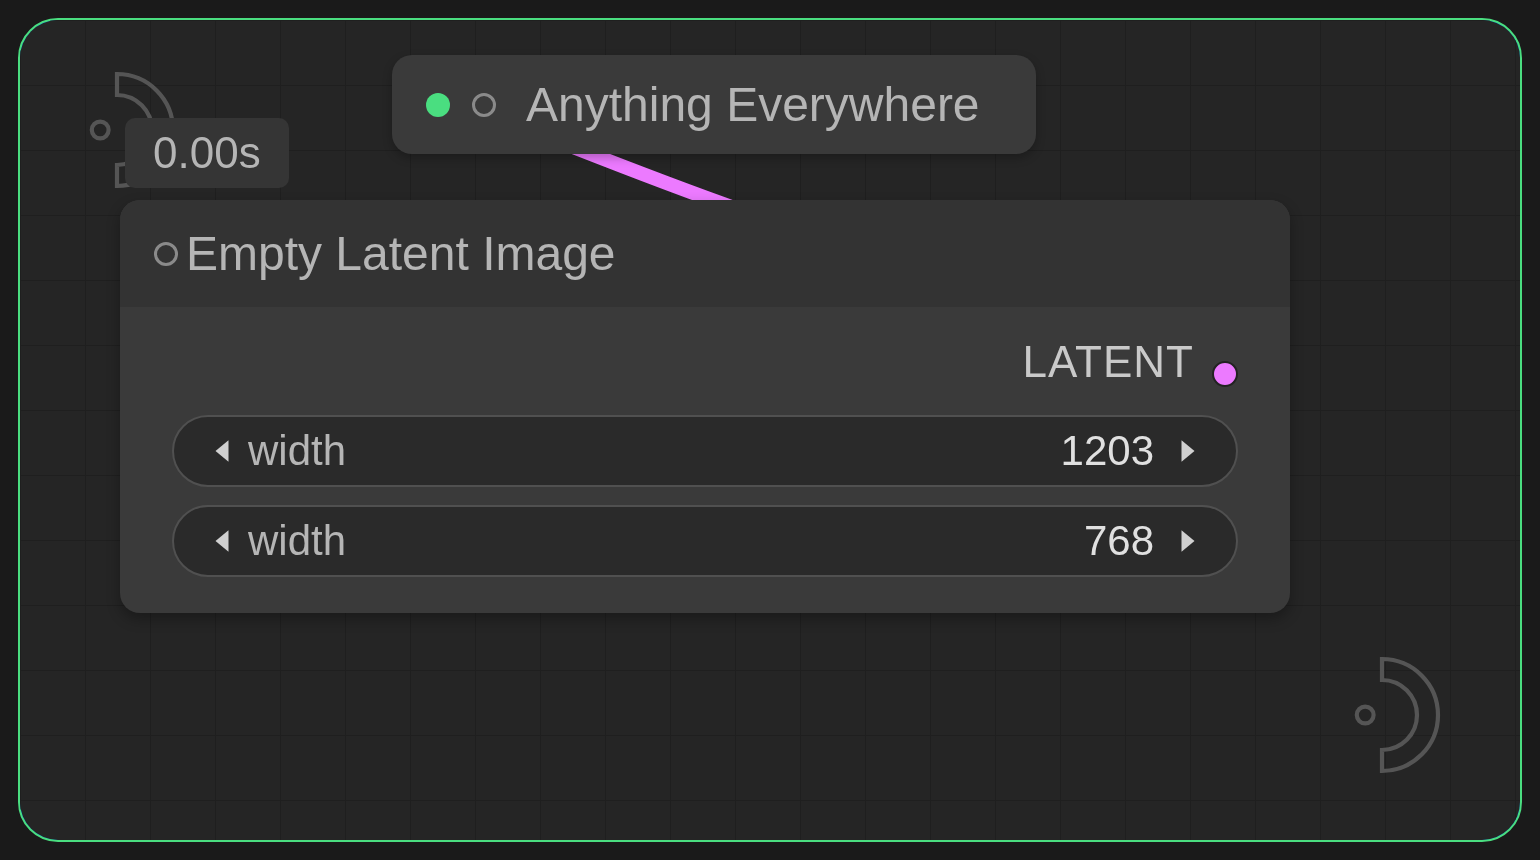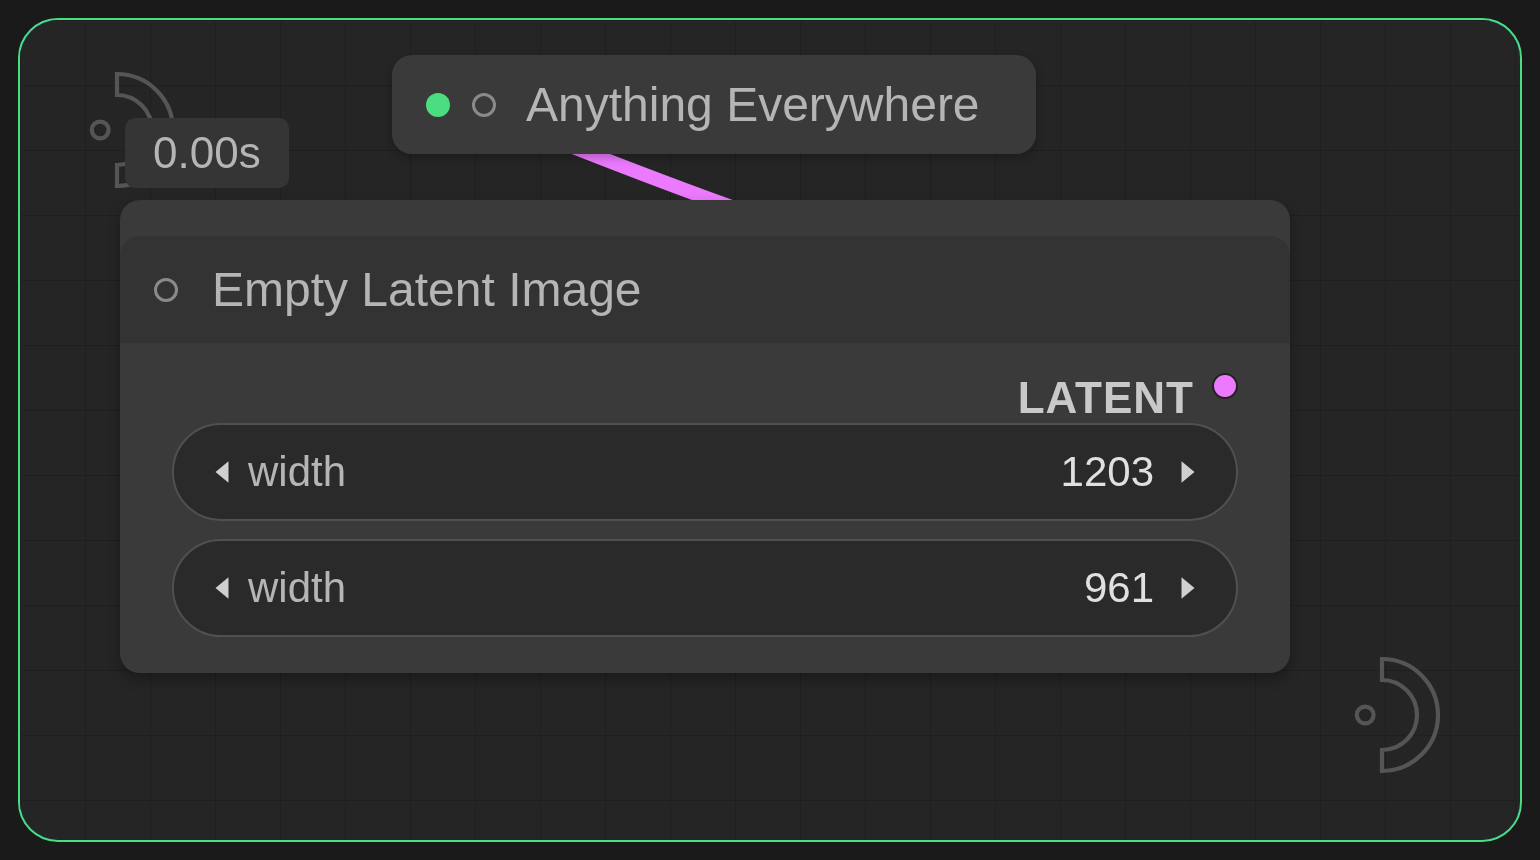--- a/index.html
+++ b/index.html
@@ -115,37 +115,36 @@
       border-radius: 20px;
       z-index: 2;
       box-shadow: 0 6px 14px rgba(0,0,0,0.3);
     }
     .node-eli-header {
       background: #333333;
       border-radius: 20px 20px 0 0;
       padding: 26px 34px;
       display: flex;
       align-items: center;
-      gap: 34px;
-      margin-top: 36px;
+      gap: 8px;
     }
     .node-eli-header .title {
       color: #b5b5b5;
       font-size: 48px;
     }
     .node-eli-body {
       padding: 30px 52px 36px 52px;
     }
     .output-row {
       display: flex;
       justify-content: flex-end;
-      align-items: flex-start;
+      align-items: flex-end;
       gap: 18px;
+      margin-bottom: 28px;
       padding-right: 0px;
-      font-weight: bold;
     }
     .output-label {
       color: #c9c9c9;
       font-size: 44px;
       letter-spacing: 1px;
     }
     .port-pink {
       width: 26px;
       height: 26px;
       border-radius: 50%;
@@ -154,21 +153,21 @@
     }
     .widget {
       display: flex;
       align-items: center;
       justify-content: flex-start;
       background: #2a2a2a;
       border: 2px solid #505050;
       border-radius: 50px;
       padding: 10px 28px;
       margin-bottom: 18px;
-      height: 98px;
+      height: 72px;
     }
     .widget:last-child {
       margin-bottom: 0;
     }
     .widget .arrow {
       color: #d0d0d0;
       font-size: 34px;
       width: 40px;
       display: flex;
       align-items: center;
@@ -253,21 +252,21 @@
       </div>
 
       <div class="widget">
         <div class="arrow">
           <svg width="22" height="26" viewBox="0 0 20 24">
               <path d="M16 2 L4 12 L16 22 Z" fill="#d0d0d0"></path>
             </svg>
         </div>
         <span class="label">width</span>
         <span class="spacer"></span>
-        <span class="value">961</span>
+        <span class="value">768</span>
         <div class="arrow">
           <svg width="22" height="26" viewBox="0 0 20 24">
               <path d="M4 2 L16 12 L4 22 Z" fill="#d0d0d0"></path>
             </svg>
         </div>
       </div>
 
 
     </div>
   </div>

